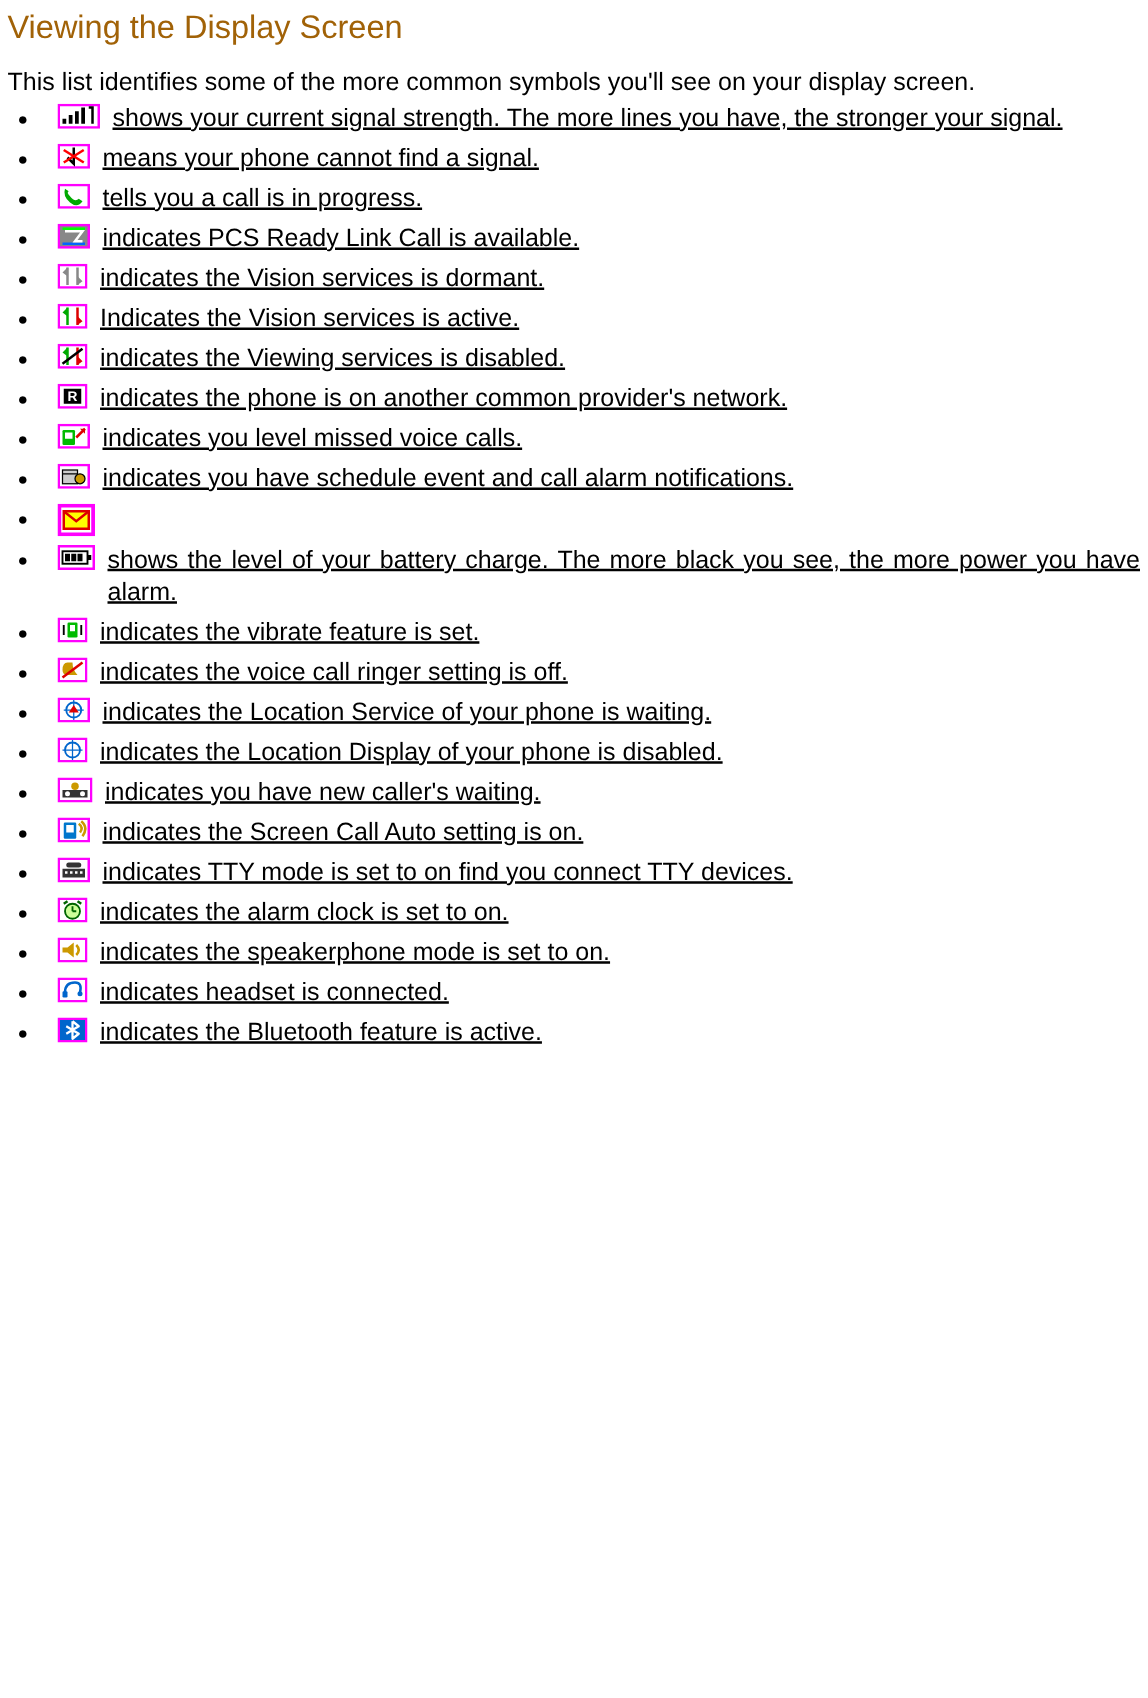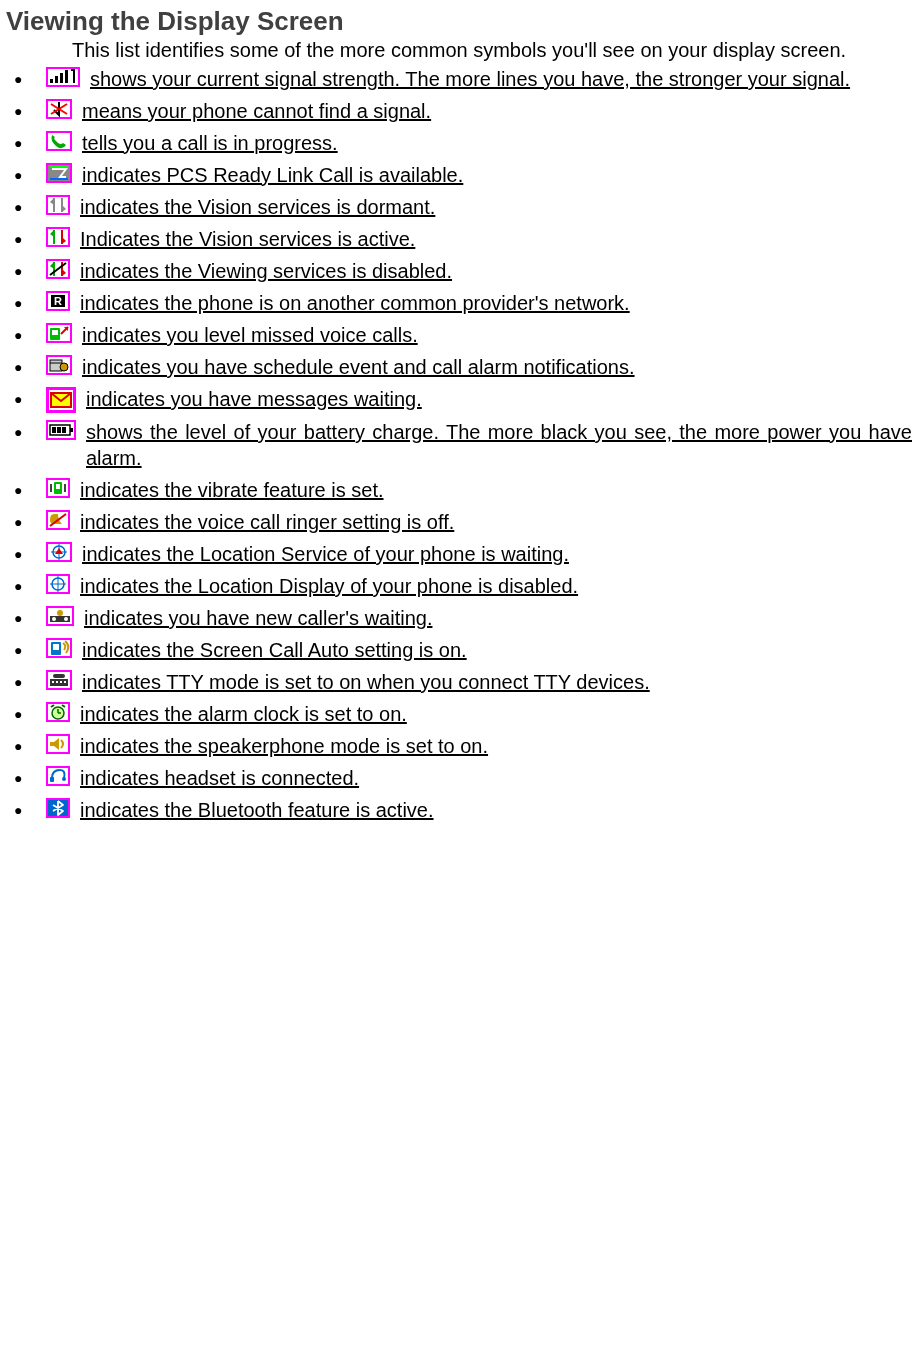--- a/index.html
+++ b/index.html
@@ -5,29 +5,28 @@
   body {
     font-family: Arial, Helvetica, sans-serif;
     font-size: 20px;
     margin: 0;
     padding: 6px 6px 0 6px;
     width: 918px;
     box-sizing: border-box;
     color: #000;
   }
   h1.title {
-    color: #404040;
+    color: #a16207;
     font-size: 26px;
-    font-weight: bold;
-    margin: 0 0 2px 0;
+    font-weight: normal;
+    margin: 0 0 18px 0;
   }
   p.intro {
     margin: 0 0 4px 0;
     font-size: 20px;
-    text-align: center;
   }
   ul.doc-list {
     list-style: none;
     margin: 0;
     padding: 0 0 0 8px;
   }
   ul.doc-list li {
     display: flex;
     align-items: flex-start;
     margin-bottom: 6px;
@@ -208,21 +207,20 @@
   <li>
     <span class="bullet">●</span>
     <span class="icon">
       <svg class="ic" width="30" height="26">
           <rect x="0" y="0" width="30" height="26" fill="#ff00ff"></rect>
           <rect x="3" y="3" width="24" height="20" fill="#fff"></rect>
         <rect x="5" y="6" width="20" height="14" fill="#ff0" stroke="#d00" stroke-width="2"></rect>
         <polyline points="5,6 15,14 25,6" fill="none" stroke="#d00" stroke-width="2"></polyline>
       </svg>
     </span>
-    <span class="text">  indicates you have messages waiting.</span>
   </li>
 
   <li>
     <span class="bullet">●</span>
     <span class="icon">
       <svg class="ic" width="30" height="20">
           <rect x="0" y="0" width="30" height="20" fill="#ff00ff"></rect>
           <rect x="2" y="2" width="26" height="16" fill="#fff"></rect>
         <rect x="4" y="5" width="20" height="10" fill="none" stroke="#000" stroke-width="1.5"></rect>
           <rect x="24" y="8" width="3" height="4" fill="#000"></rect>
@@ -328,21 +326,21 @@
           <rect x="0" y="0" width="26" height="20" fill="#ff00ff"></rect>
           <rect x="2" y="2" width="22" height="16" fill="#fff"></rect>
         <rect x="4" y="9" width="18" height="7" fill="#333"></rect>
           <rect x="6" y="11" width="2" height="2" fill="#fff"></rect>
           <rect x="10" y="11" width="2" height="2" fill="#fff"></rect>
           <rect x="14" y="11" width="2" height="2" fill="#fff"></rect>
           <rect x="18" y="11" width="2" height="2" fill="#fff"></rect>
         <rect x="7" y="4" width="12" height="4" rx="2" fill="#333"></rect>
       </svg>
     </span>
-    <span class="text">  indicates TTY mode is set to on when you connect TTY devices.</span>
+    <span class="text">  indicates TTY mode is set to on find you connect TTY devices.</span>
   </li>
 
   <li>
     <span class="bullet">●</span>
     <span class="icon">
       <svg class="ic" width="24" height="20">
           <rect x="0" y="0" width="24" height="20" fill="#ff00ff"></rect>
           <rect x="2" y="2" width="20" height="16" fill="#fff"></rect>
         <circle cx="12" cy="11" r="6" fill="#cf9" stroke="#060" stroke-width="1.5"></circle>
         <line x1="12" y1="11" x2="12" y2="7" stroke="#060" stroke-width="1.5"></line>

